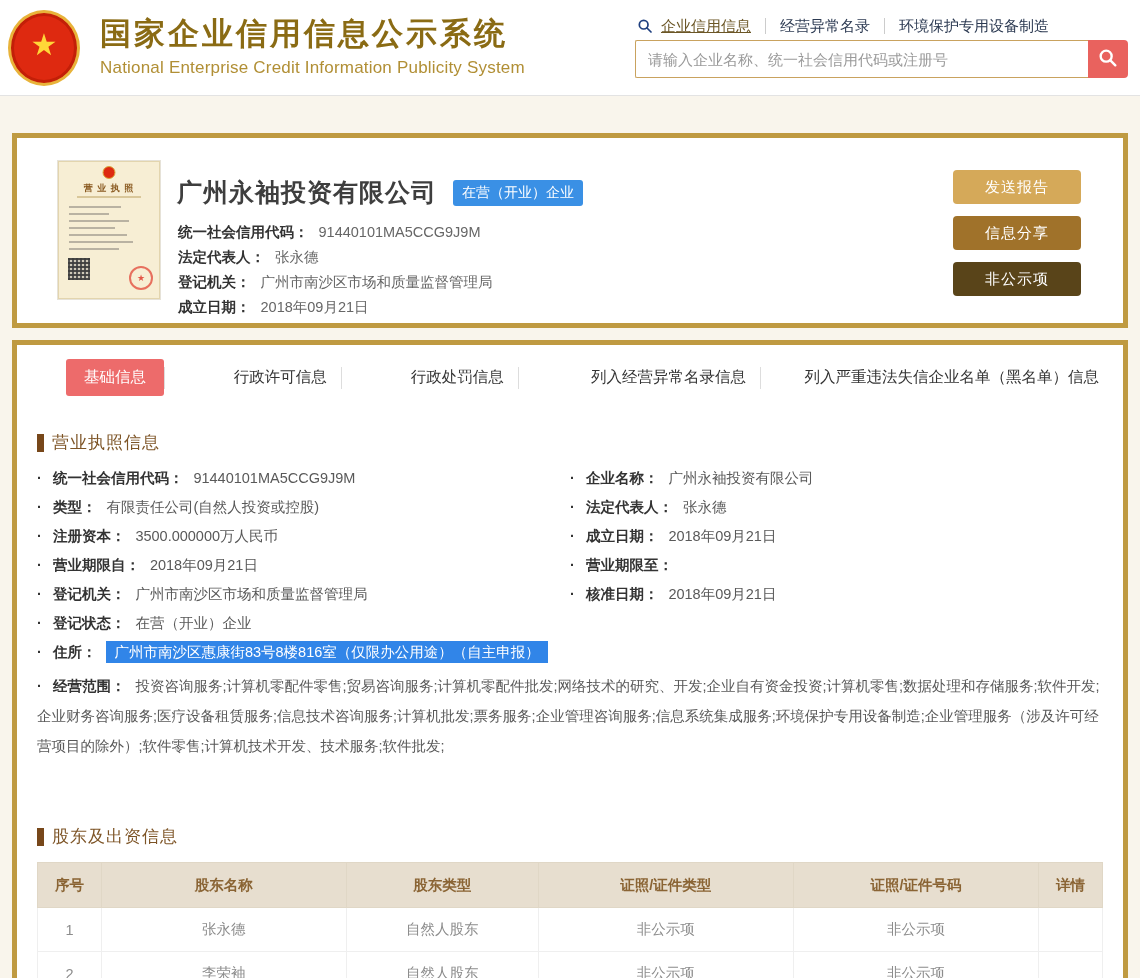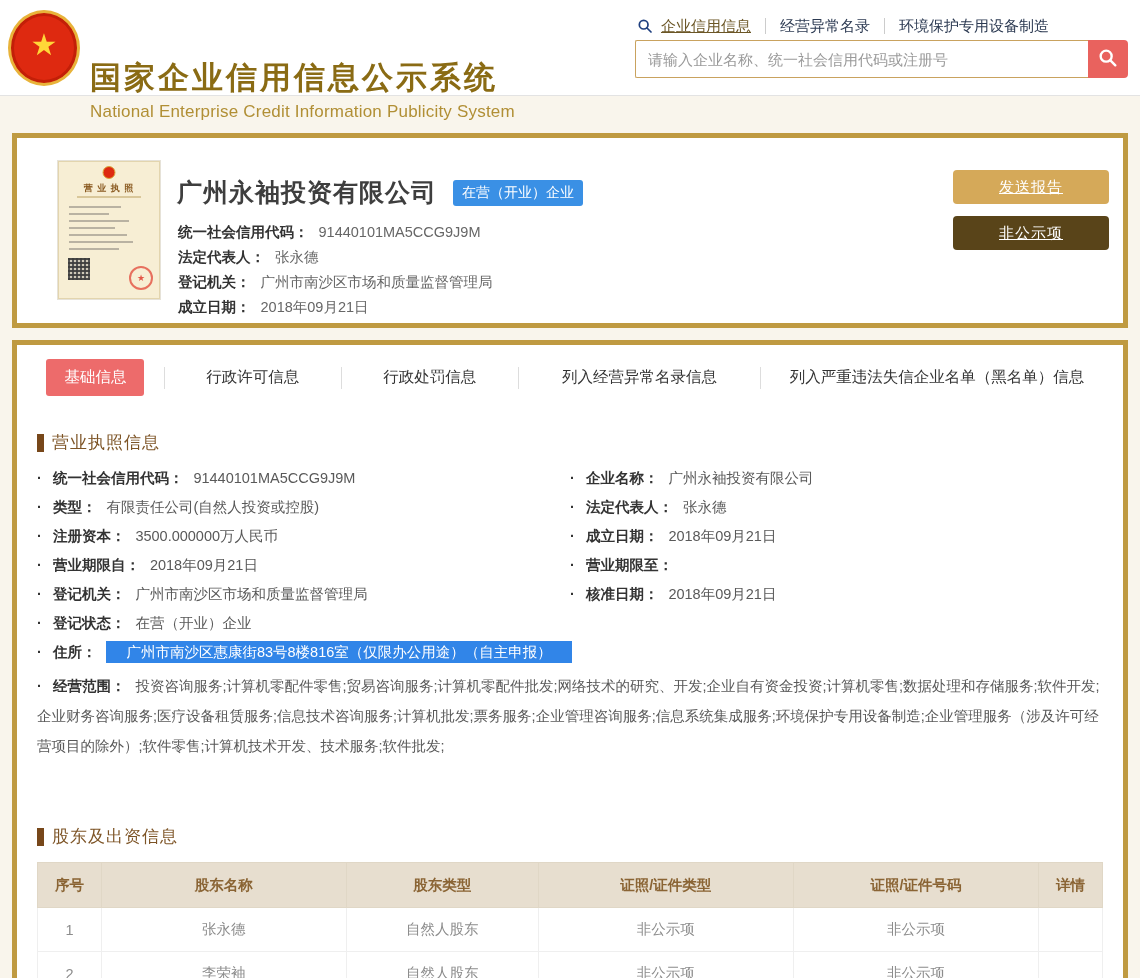--- a/index.html
+++ b/index.html
@@ -17,21 +17,21 @@
     background:#fff; border-bottom:1px solid #e3e3e3;
   }
   .emblem {
     position:absolute; left:8px; top:10px; width:72px; height:76px;
     background:#de2910; border-radius:50%;
     border:3px solid #e8b33a;
     box-shadow:inset 0 0 0 3px #c21f08;
     display:flex; align-items:center; justify-content:center;
   }
   .emblem-star { color:#ffd738; font-size:30px; line-height:1; margin-top:-6px; }
-  .title-block { position:absolute; left:90px; top:13px;margin-top:44px; }
+  .title-block { position:absolute; left:100px; top:13px; }
   .site-title {
     font-size:31px; font-weight:bold; color:#8a6b14; letter-spacing:3px;
   }
   .site-subtitle { font-size:17px; color:#b18f35; margin-top:3px; letter-spacing:0.2px; }
 
   .top-nav {
     position:absolute; left:637px; top:16px; height:20px;
     display:flex; align-items:center; font-size:15px;
   }
   .nav-search-icon { display:flex; margin-right:8px; }
@@ -99,37 +99,37 @@
     margin-left:16px; background:#3a90e5; color:#fff; font-size:14px;
     padding:4px 9px; border-radius:3px; white-space:nowrap;
   }
   .summary-fields { position:absolute; left:161px; top:82px; }
   .s-row { height:25px; line-height:25px; font-size:14.5px; white-space:nowrap; }
   .s-label { font-weight:bold; color:#333; margin-right:10px; }
   .s-value { color:#666; }
 
   .action-buttons { position:absolute; right:30px; top:32px; width:140px; }
   .btn {
-    display:block; width:156px; height:34px; margin-bottom:12px;
+    display:block; width:128px; height:34px; margin-bottom:12px;
     border:none; border-radius:4px; color:#fff; font-size:15px;
-    cursor:pointer; font-family:"Liberation Sans", sans-serif; letter-spacing:1px;text-decoration:underline;
+    cursor:pointer; font-family:"Liberation Sans", sans-serif; letter-spacing:1px;
   }
   .btn-report { background:#d5a959; }
   .btn-share  { background:#a0722a; }
   .btn-print  { background:#594419; }
 
   
   .detail-card {
     position:absolute; left:12px; top:340px; width:1116px; height:700px;
     background:#fff; border:5px solid #bf9a41;
   }
   .tab-bar {
     display:flex; align-items:center; padding:14px 10px 13px 10px;
   }
-  .tab-cell { display:flex; justify-content:center; align-items:center; }
+  .tab-cell { display:flex; justify-content:flex-end; align-items:center; }
   .tc0 { flex:1.05; } .tc1 { flex:1.35; } .tc2 { flex:1.35; } .tc3 { flex:1.85; } .tc4 { flex:2.7; }
   .tab {
     font-size:15.5px; color:#333; cursor:pointer; white-space:nowrap; padding:8px 14px;
   }
   .tab.active { background:#ed6b6b; color:#fff; border-radius:3px; padding:8px 18px; }
   .tab-sep { width:1px; height:22px; background:#ddd; }
 
   .detail-body { padding:0 20px; }
   .section-header { display:flex; align-items:center; margin-top:22px; }
   .section-bar { width:7px; height:18px; background:#77471a; margin-right:8px; }
@@ -139,21 +139,21 @@
     display:grid; grid-template-columns:1fr 1fr; margin-top:10px;
   }
   .field { height:29px; line-height:29px; font-size:14.5px; white-space:nowrap; overflow:hidden; }
   .field::before, .address-row::before, .scope-row::before {
     content:"\00B7"; font-weight:bold; color:#333; margin-right:7px;
   }
   .f-label { font-weight:bold; color:#333; margin-right:10px; }
   .f-value { color:#595959; }
 
   .address-row { height:29px; line-height:29px; font-size:14.5px; white-space:nowrap; }
-  .highlight { background:#3185e8; color:#fff; padding:3px 20px; }
+  .highlight { background:#3185e8; color:#fff; padding:3px 8px; }
 
   .scope-row { margin-top:4px; font-size:14.5px; line-height:30px; color:#595959; }
 
   .sh-table {
     width:100%; border-collapse:collapse; margin-top:14px;
     font-size:14.5px; table-layout:fixed;
   }
   .sh-table th {
     background:#e7decf; color:#8a6434; font-weight:bold;
     height:45px; border:1px solid #e0d7c6; text-align:center;margin-top:10px;
@@ -236,20 +236,21 @@
     <div class="s-row">
       <span class="s-label">登记机关：</span><span class="s-value">广州市南沙区市场和质量监督管理局</span>
     </div>
     <div class="s-row">
       <span class="s-label">成立日期：</span><span class="s-value">2018年09月21日</span>
     </div>
   </div>
 
   <div class="action-buttons">
     <button class="btn btn-report">发送报告</button>
+    <button class="btn btn-share">信息分享</button>
     <button class="btn btn-print">非公示项</button>
   </div>
 </section>
 
 <section class="detail-card">
   <nav class="tab-bar">
     <div class="tab-cell tc0">
         <span class="tab active">基础信息</span>
       </div>
     <span class="tab-sep"></span>

